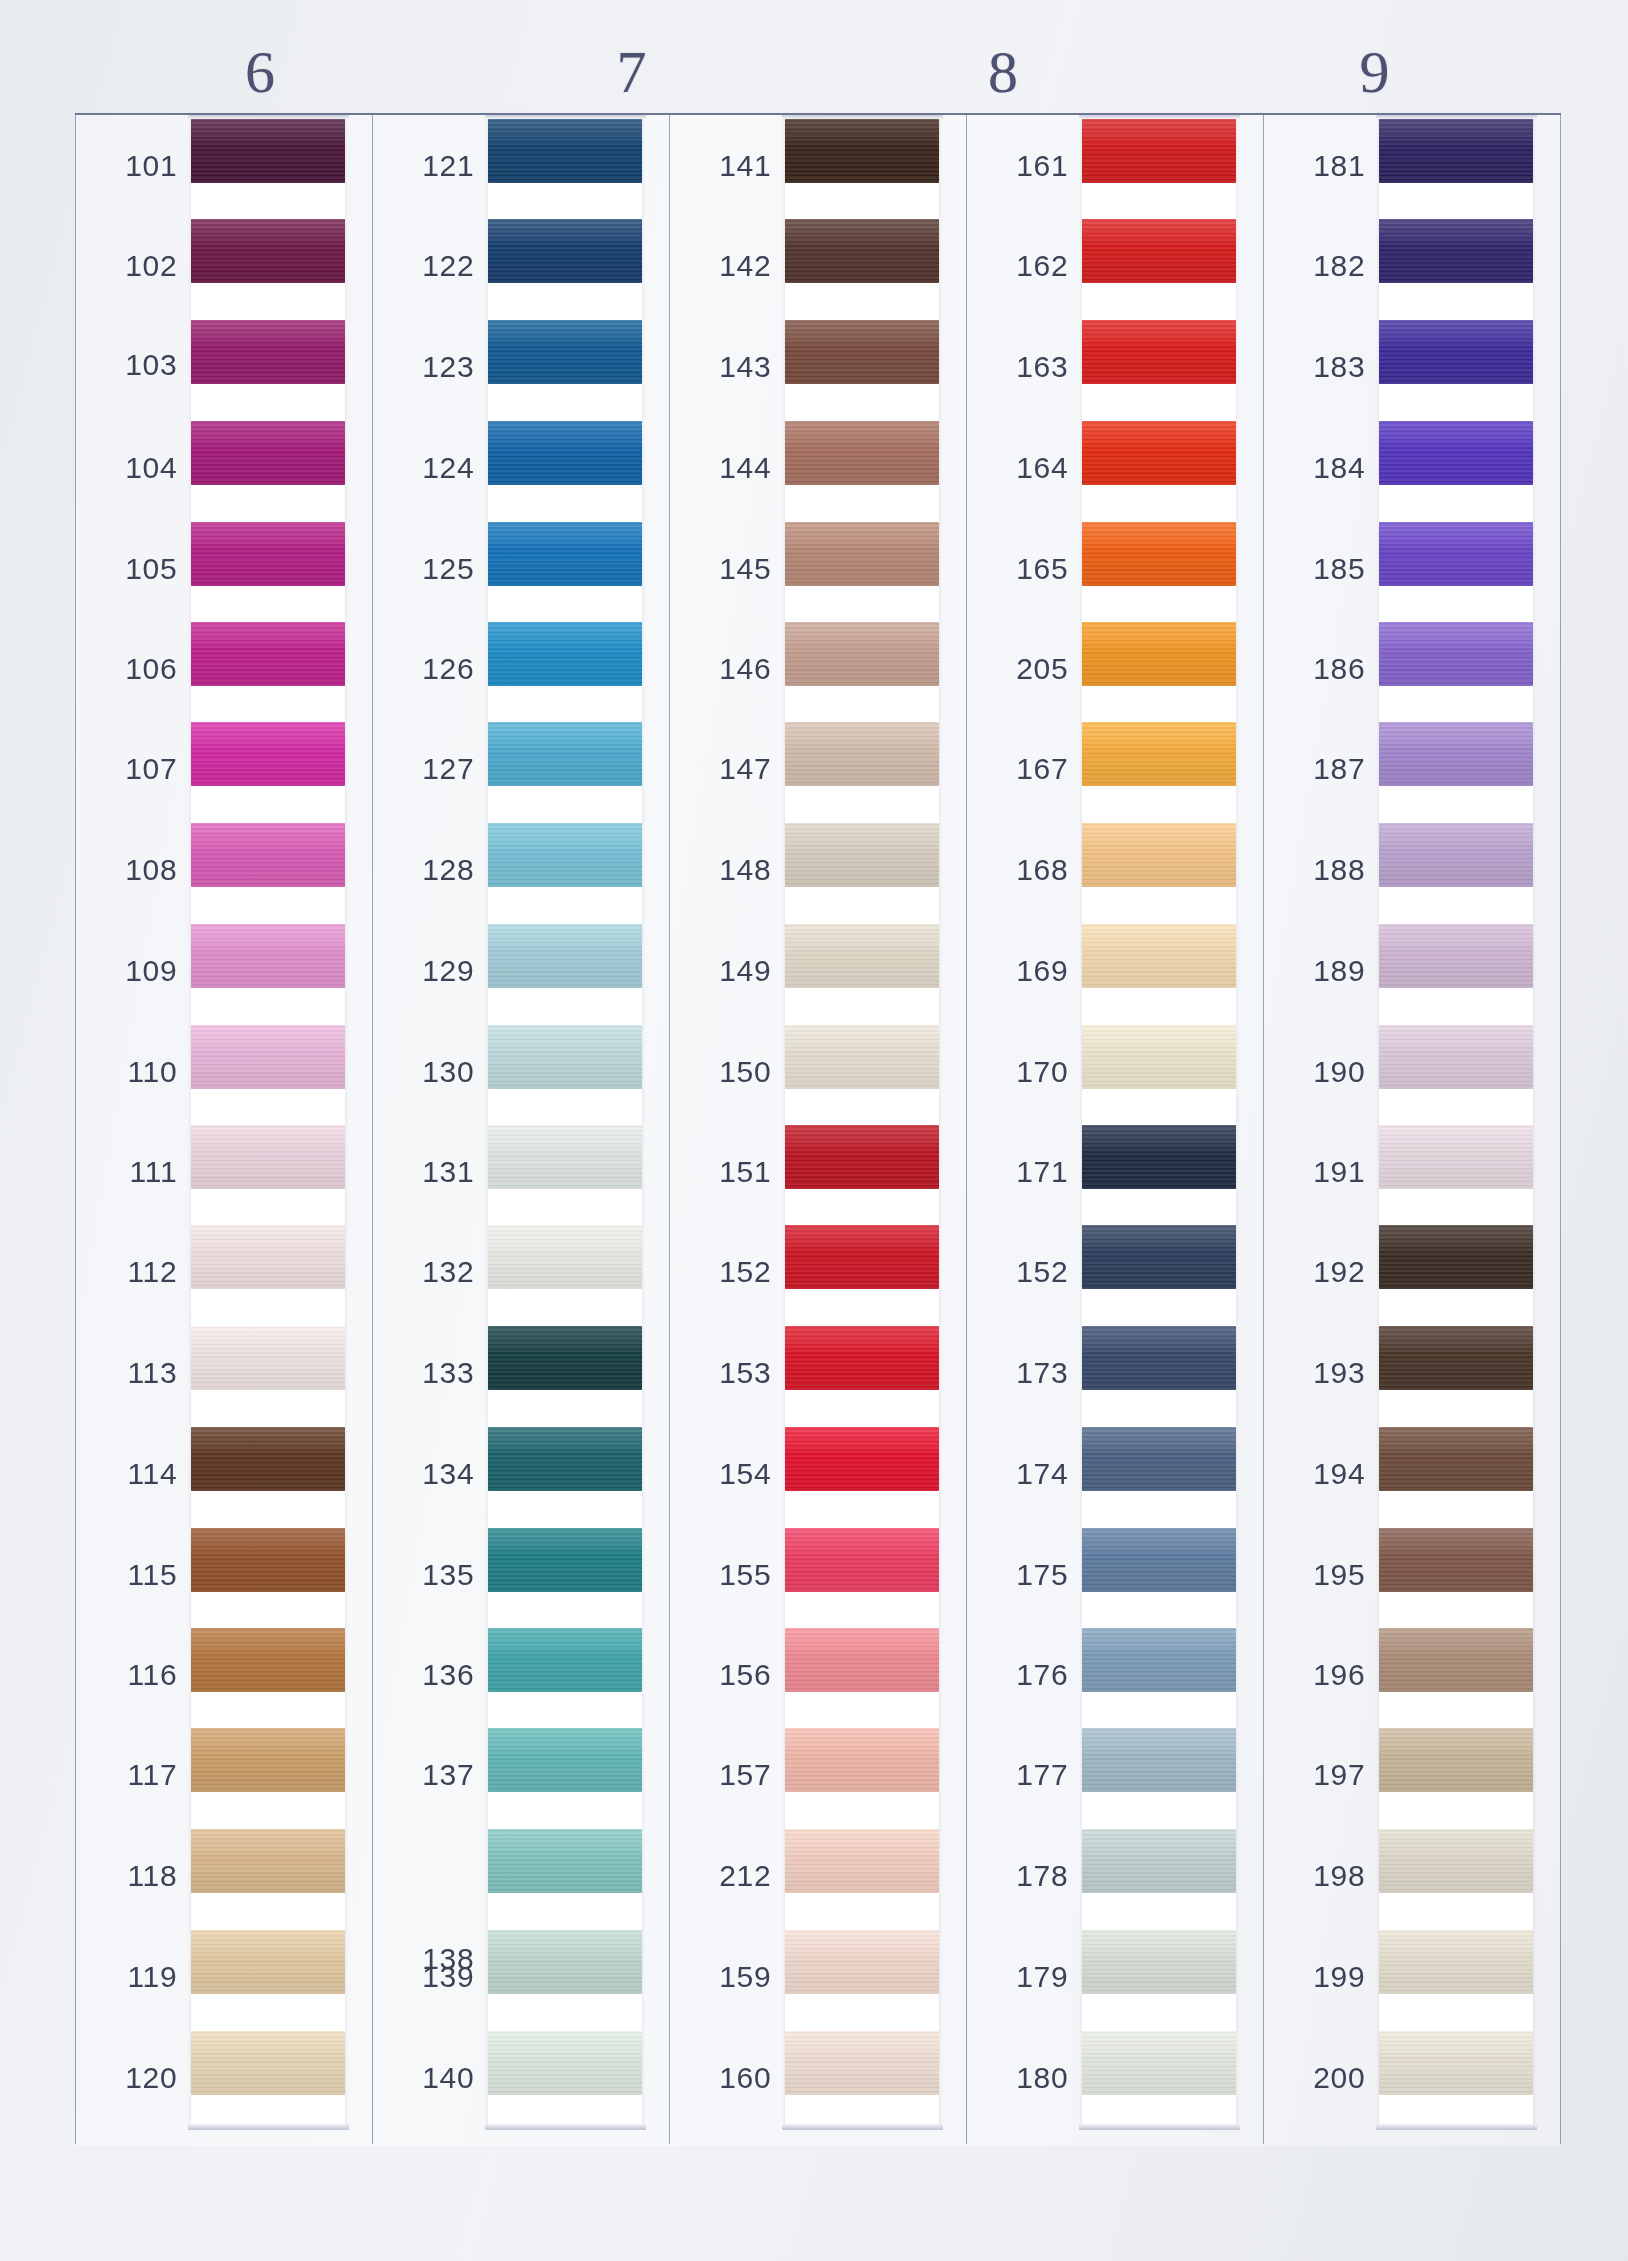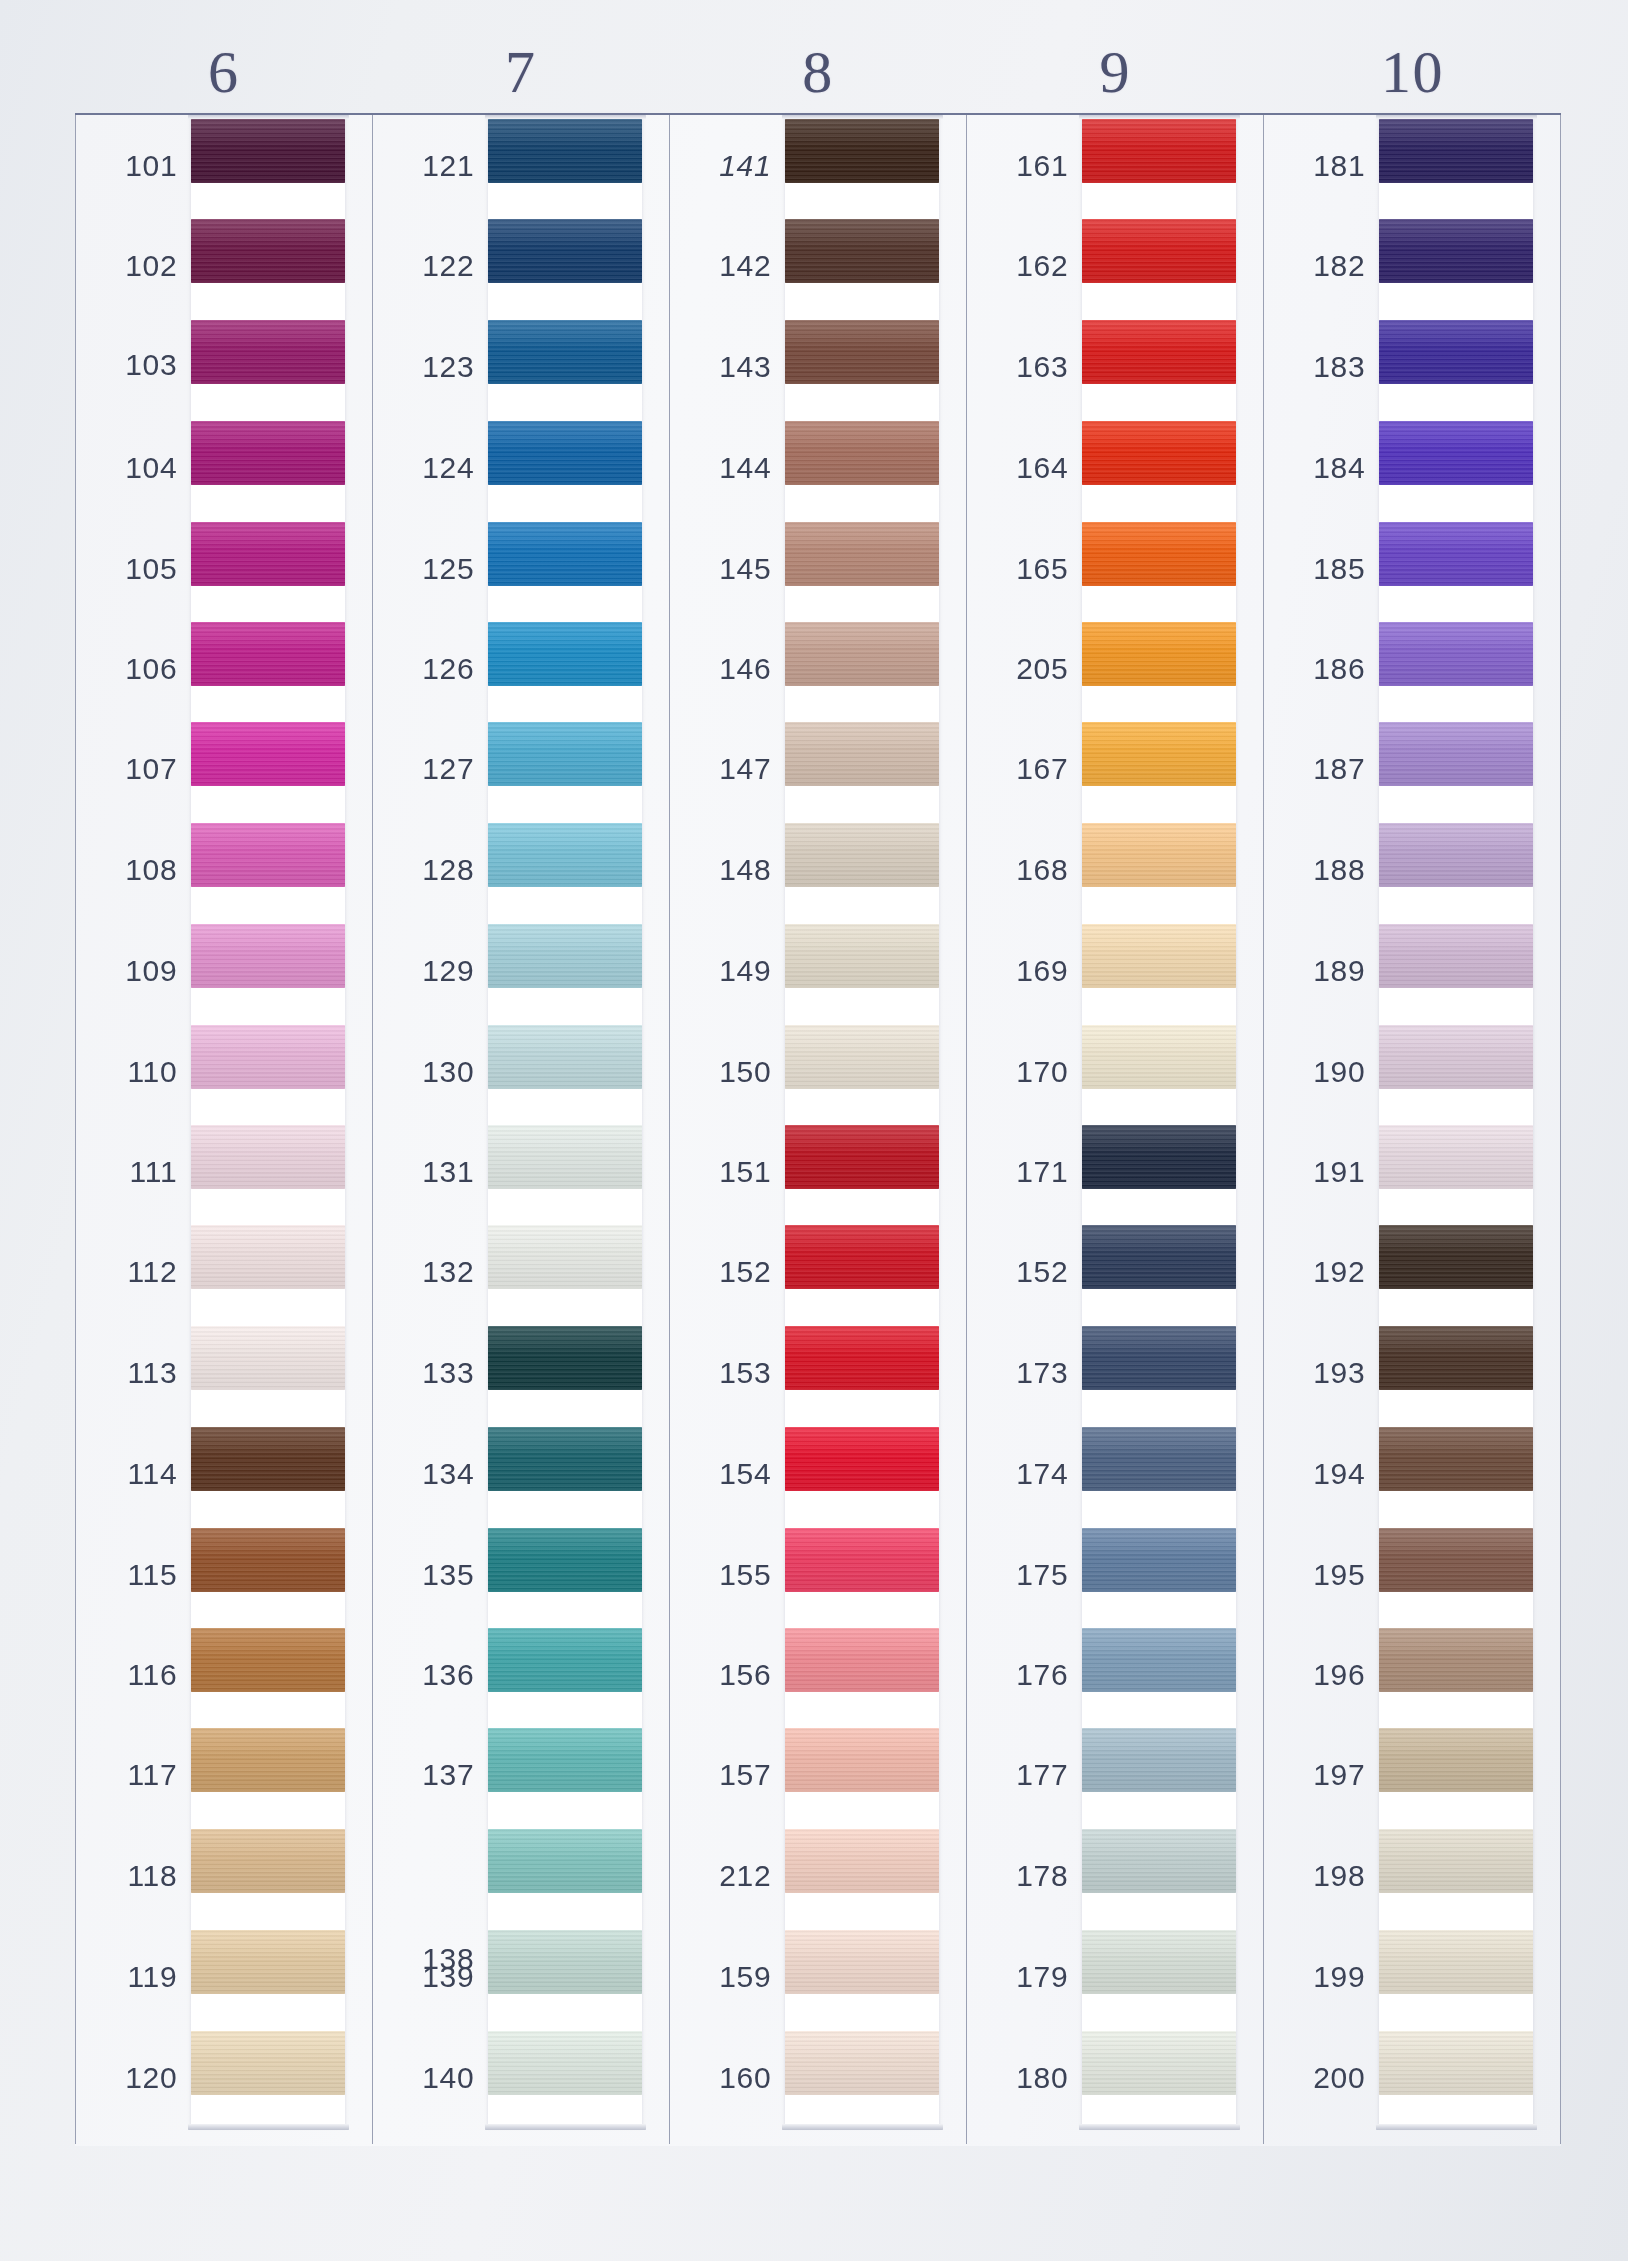--- a/index.html
+++ b/index.html
@@ -182,23 +182,20 @@
     </div>
     <div class="header-cell">
       <span>7</span>
     </div>
     <div class="header-cell">
       <span>8</span>
     </div>
     <div class="header-cell">
       <span>9</span>
     </div>
-    <div class="header-cell">
-      <span>10</span>
-    </div>
   </div>
 
   <div class="card"></div>
 
   <div class="columns" id="columns-root">
       <div class="column">
         <div class="col-inner">
           <div class="labels">
             <div class="row" style="top: 0px;">
               <div class="num">101</div>
@@ -451,21 +448,21 @@
             </div>
             <div class="row" style="top: 1912px;">
               <div class="skein" title="140" style="background: rgb(227, 238, 230);"></div>
             </div>
           </div>
         </div>
       </div>
       <div class="column">
         <div class="col-inner">
           <div class="labels">
-            <div class="row" style="top: 0px; font-style: italic;">
+            <div class="row" style="top: 0px;">
               <div class="num">141</div>
             </div>
             <div class="row" style="top: 100px;">
               <div class="num">142</div>
             </div>
             <div class="row" style="top: 201px;">
               <div class="num">143</div>
             </div>
             <div class="row" style="top: 302px;">
               <div class="num">144</div>

